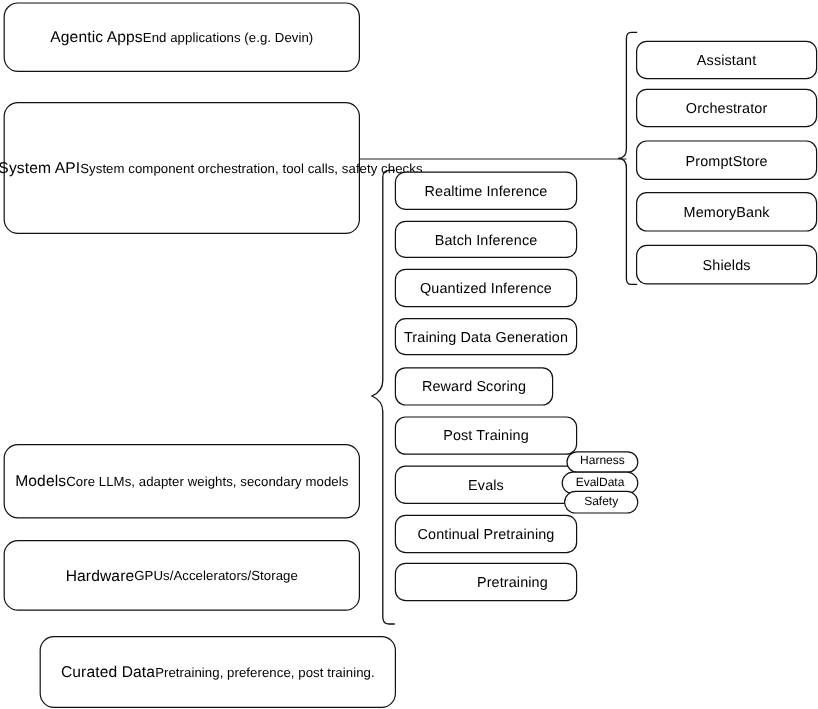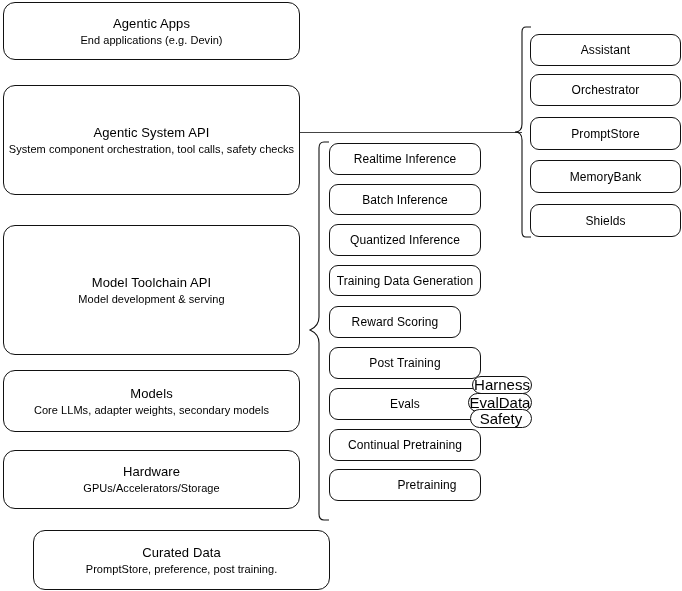--- a/index.html
+++ b/index.html
@@ -13,21 +13,21 @@
   #stage{position:relative;width:682px;height:591px;}
 
   
   .node{
     position:absolute;
     box-sizing:border-box;
     border:1px solid #111111;
     background:#ffffff;
     border-radius:10px;
     display:flex;
-    flex-direction:column;
+    flex-direction:row;
     align-items:center;
     justify-content:center;
     text-align:center;
   }
   .node .ttl{
     font-size:12.5px;
     line-height:16px;
     letter-spacing:.1px;
     white-space:nowrap;
   }
@@ -50,21 +50,21 @@
   
   .pill{
     position:absolute;
     box-sizing:border-box;
     border:1px solid #111111;
     background:#ffffff;
     border-radius:999px;
     display:flex;
     align-items:center;
     justify-content:center;
-    font-size:15px;
+    font-size:10px;
     line-height:12px;
     white-space:nowrap;
     z-index:5;
   }
 
   
   .wire{
     position:absolute;
     background:#444444;
     height:1px;
@@ -82,38 +82,34 @@
   <div class="node layer" style="left:3px;top:2px;width:297px;height:58px;">
     <div class="ttl">Agentic Apps</div>
     <div class="sub">End applications (e.g. Devin)</div>
   </div>
 
   <div class="node layer" style="left:3px;top:85px;width:297px;height:110px;">
     <div class="ttl">Agentic System API</div>
     <div class="sub">System component orchestration, tool calls, safety checks</div>
   </div>
 
-  <div class="node layer" style="left:3px;top:225px;width:297px;height:130px;">
-    <div class="ttl">Model Toolchain API</div>
-    <div class="sub">Model development &amp; serving</div>
-  </div>
 
   <div class="node layer" style="left:3px;top:370px;width:297px;height:62px;">
     <div class="ttl">Models</div>
     <div class="sub">Core LLMs, adapter weights, secondary models</div>
   </div>
 
   <div class="node layer" style="left:3px;top:450px;width:297px;height:59px;">
     <div class="ttl">Hardware</div>
     <div class="sub">GPUs/Accelerators/Storage</div>
   </div>
 
   <div class="node layer" style="left:3px;top:530px;width:297px;height:60px;margin-left:30px;">
     <div class="ttl">Curated Data</div>
-    <div class="sub">PromptStore, preference, post training.</div>
+    <div class="sub">Pretraining, preference, post training.</div>
   </div>
 
   <div class="wire" style="left:300px;top:132px;width:222px;"></div>
 
   <svg class="brace" style="left:514px;top:26px;" width="20" height="212" viewBox="0 0 20 212">
     <path d="M17,1 L12,1 Q8,1 8,6 L8,98 Q8,106 1,106 Q8,106 8,114 L8,206 Q8,211 12,211 L17,211"></path>
   </svg>
 
   <div class="node cap" style="left:530px;top:34px;width:151px;height:32px;text-align:right;">
     <div class="ttl">Assistant</div>

